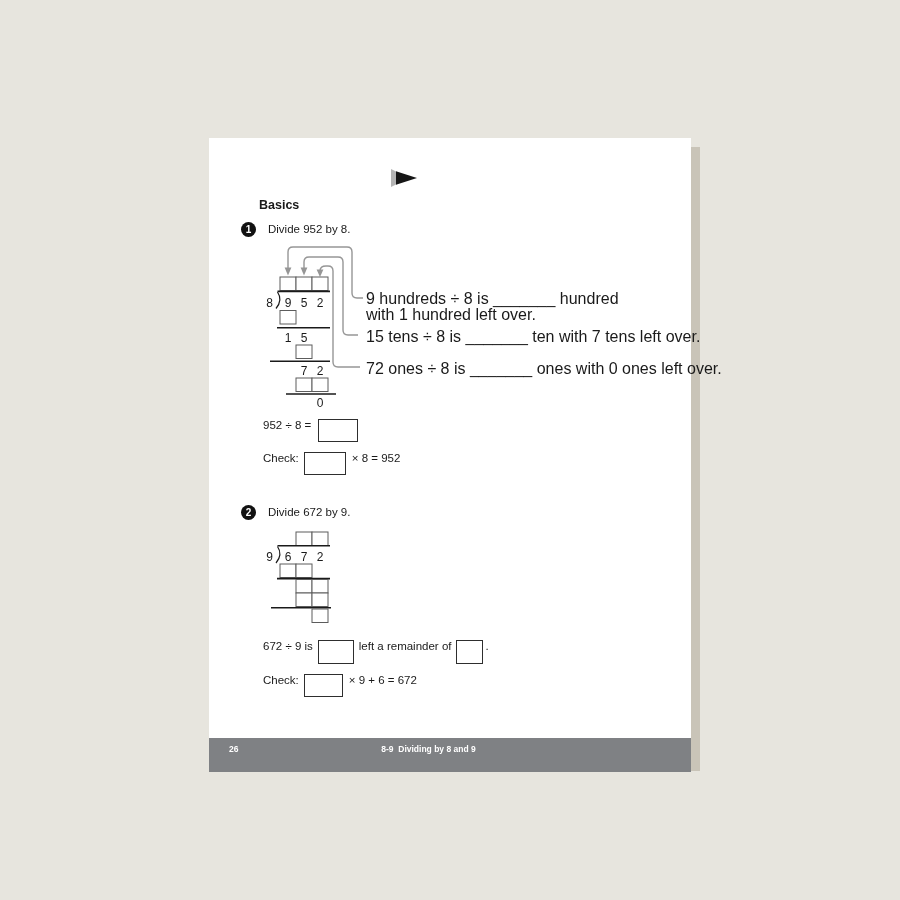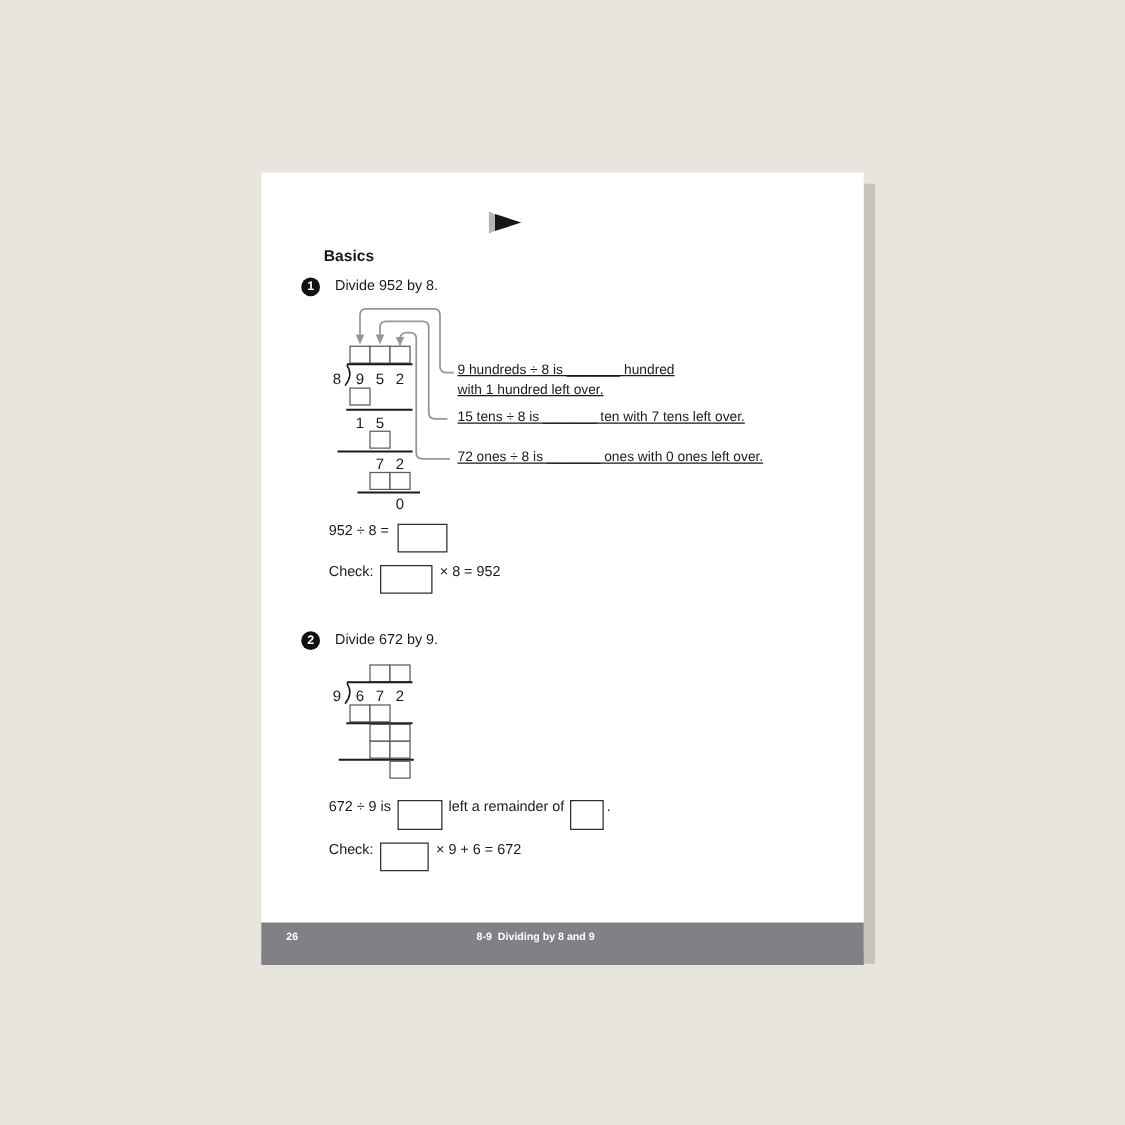--- a/index.html
+++ b/index.html
@@ -10,21 +10,21 @@
     background:#454547;color:#ffffff;font-size:12px;font-weight:bold;
     line-height:18px;padding-left:31px;box-sizing:border-box;letter-spacing:.2px;}
   .bar-arrow{position:absolute;left:182px;top:31px;width:28px;height:18px;}
   .basics{position:absolute;left:31px;top:60px;font-size:12.5px;font-weight:bold;
     text-underline-offset:2px;margin-left:19px;}
   .problem-head{position:absolute;display:flex;align-items:center;height:16px;}
   .badge{width:15px;height:15px;border-radius:50%;background:#111;color:#fff;
     font-size:10px;font-weight:bold;display:flex;align-items:center;
     justify-content:center;flex:0 0 15px;}
   .prompt{font-size:11.5px;margin-left:12px;white-space:pre;}
-  .ann{position:absolute;font-size:11px;white-space:pre;text-decoration:underline;}
+  .ann{position:absolute;font-size:16px;white-space:pre;}
   .eq-row{position:absolute;display:flex;align-items:flex-start;font-size:11.5px;white-space:pre;}
   .ansbox{border:1.2px solid #2e2e2e;background:#fff;box-sizing:border-box;}
   svg text{font-family:"Liberation Sans",sans-serif;font-size:12px;fill:#1a1a1a;text-anchor:middle;}
   .cell{fill:#ffffff;stroke:#5c5c5c;stroke-width:1;}
   .dline{stroke:#1a1a1a;stroke-width:1.6;}
   .thin{stroke:#1a1a1a;stroke-width:1.2;fill:none;}
   .conn{fill:none;stroke:#969696;stroke-width:1.4;}
   .ah{fill:#969696;}
   .footer-bar{position:absolute;left:0;top:600px;width:100%;height:34px;background:#7f8184;
     color:#fff;font-size:8.5px;font-weight:bold;}

